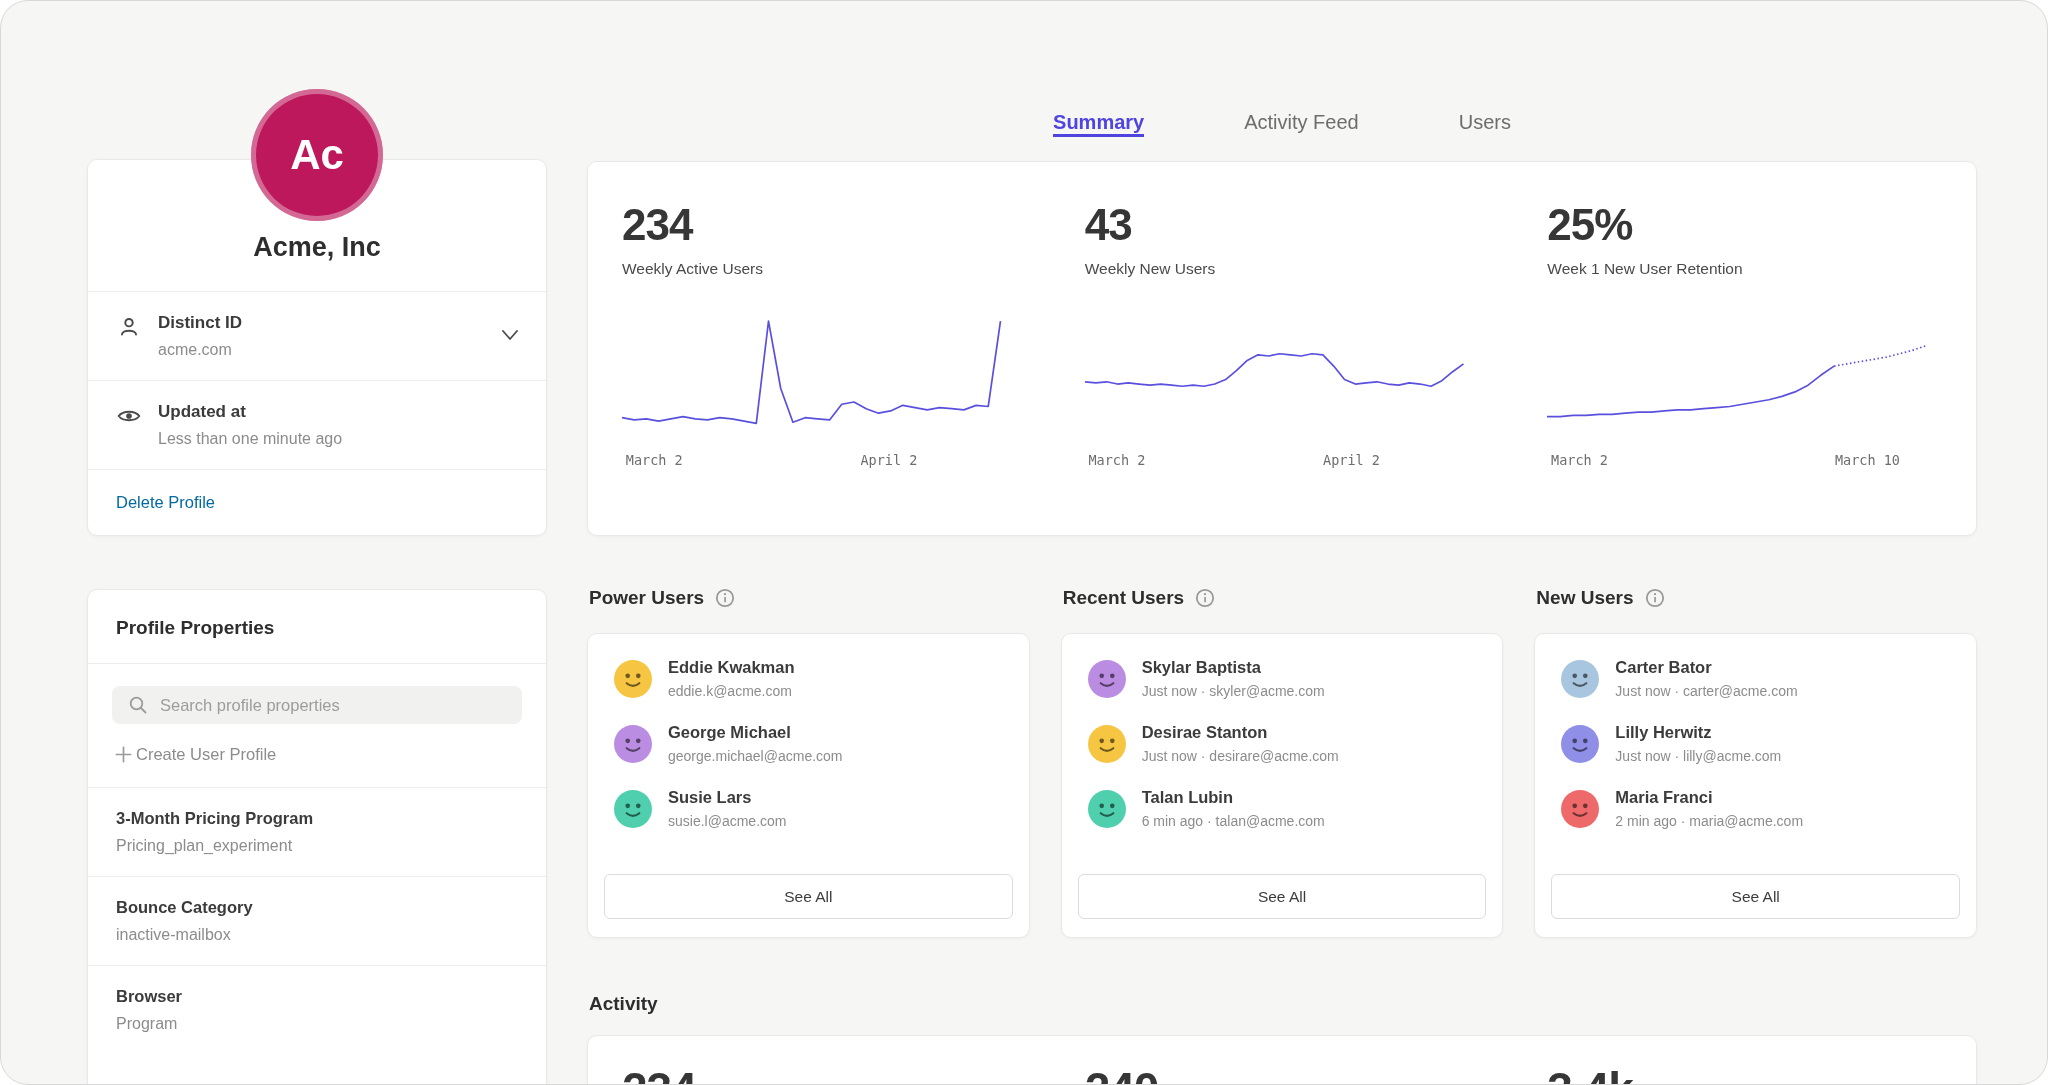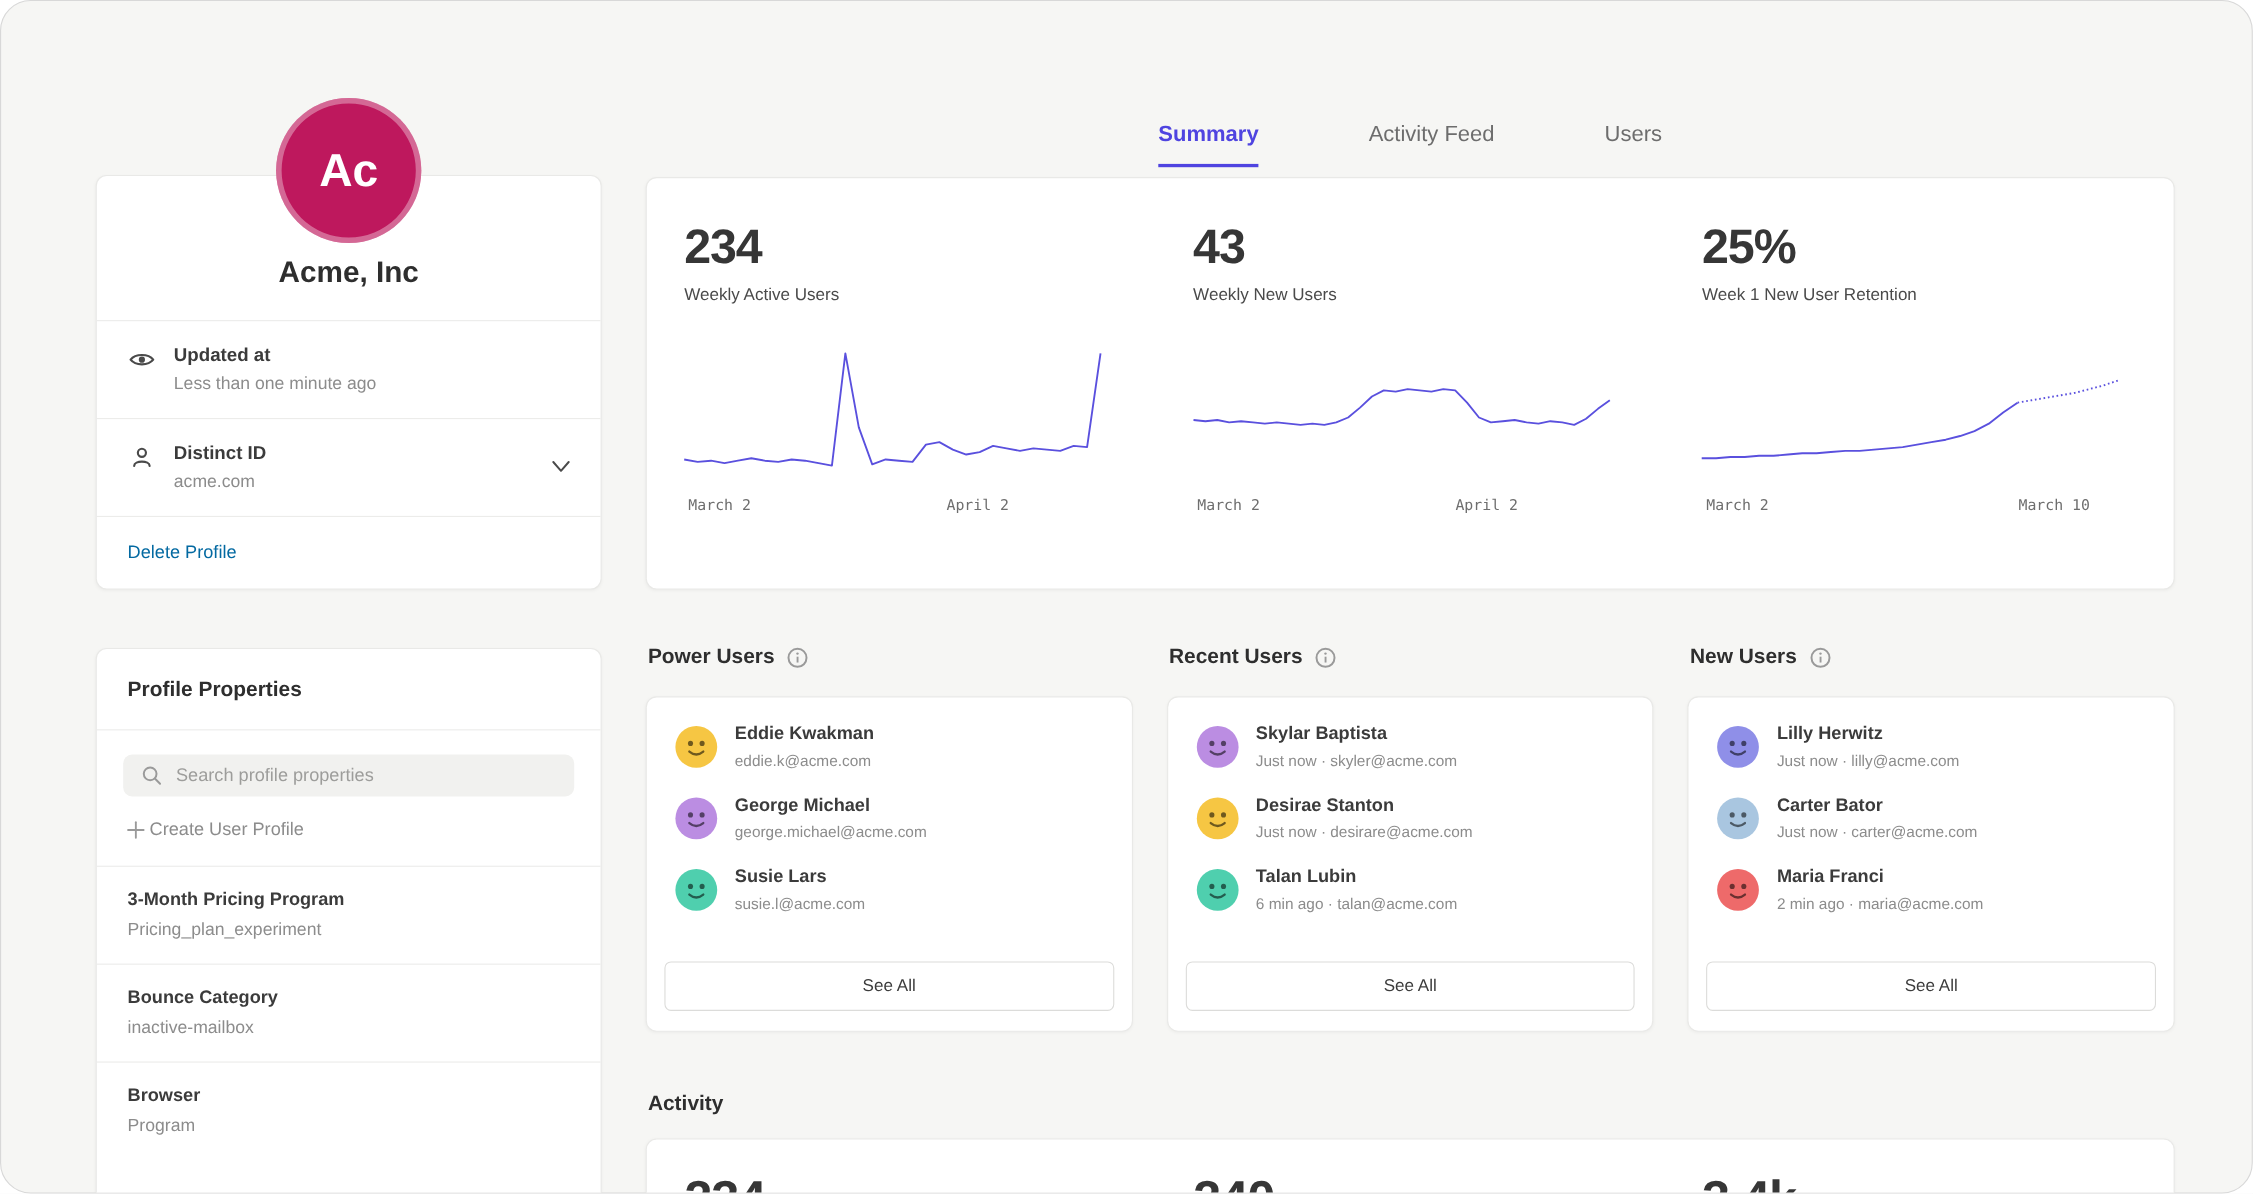--- a/index.html
+++ b/index.html
@@ -34,21 +34,21 @@
   .search-box input { flex:1; border:none; outline:none; background:transparent; font-size:16.5px; color:#3b3b3b; font-family:"Liberation Sans", sans-serif; }
   .search-box input::placeholder { color:#9d9d9b; }
   .create-row { display:flex; align-items:center; gap:4px; padding:21px 27px 23px; color:#8c8c8c; font-size:16.5px; cursor:pointer; }
   .prop-item { padding:21px 28px; border-top:1px solid #ececea; }
   .prop-name { font-size:16.5px; font-weight:bold; color:#3b3b3b; }
   .prop-value { font-size:16px; color:#8c8c8c; margin-top:9px; }
 
   
   .main { position:absolute; left:586px; top:0; width:1390px; height:100%; }
   .tabs { position:absolute; top:110px; left:0; width:100%; display:flex; justify-content:center; gap:100px; }
-  .tab { font-size:20px; color:#6d6d6d; padding-bottom:15px; cursor:pointer; }
+  .tab { font-size:20px; color:#6d6d6d; padding-bottom:0; cursor:pointer; }
   .tab.active { color:var(--accent); font-weight:bold; border-bottom:3px solid var(--accent); }
 
   .summary-card { position:absolute; top:160px; left:0; width:1390px; height:375px; display:flex; }
   .stat { width:33.333%; padding:38px 26px 0 34px; position:relative; }
   .stat-value { font-size:44px; font-weight:bold; color:#363636; letter-spacing:-1px; }
   .stat-label { margin-top:10px; font-size:15.5px; color:#4a4a4a; }
   .spark { display:block; margin-top:30px; width:94%; height:132px; overflow:visible; }
   .axis { position:relative; margin-top:12px; width:94%; height:20px;
           font-family:"DejaVu Sans Mono", monospace; font-size:13.5px; color:#6e6e6e; }
   .axis .xl { position:absolute; left:1%; }
@@ -84,41 +84,41 @@
 
     <div class="company-avatar" style="background: #be185d;">
       <span>Ac</span>
     </div>
 
     <div class="card profile-card">
       <div class="company-name">Acme, Inc</div>
 
       <div class="info-row">
         <svg class="info-icon" viewBox="0 0 24 24">
+          <circle class="icon-stroke" cx="12" cy="8" r="3.4"></circle>
+          <path class="icon-stroke" d="M5.5 19 C5.5 14.2 18.5 14.2 18.5 19"></path>
+        </svg>
+        <div>
+          <div class="info-label">Distinct ID</div>
+          <div class="info-value">acme.com</div>
+        </div>
+        <svg class="chevron" viewBox="0 0 20 14">
+          <polyline class="icon-stroke" points="3,3 10,11 17,3"></polyline>
+        </svg>
+      </div>
+
+      <div class="info-row">
+        <svg class="info-icon" viewBox="0 0 24 24">
           <path class="icon-stroke" d="M2.5 12 C6.5 6.8 17.5 6.8 21.5 12 C17.5 17.2 6.5 17.2 2.5 12 Z"></path>
           <circle cx="12" cy="12" r="2.6" fill="#4a4a4a"></circle>
         </svg>
         <div>
           <div class="info-label">Updated at</div>
           <div class="info-value">Less than one minute ago</div>
         </div>
-      </div>
-
-      <div class="info-row">
-        <svg class="info-icon" viewBox="0 0 24 24">
-          <circle class="icon-stroke" cx="12" cy="8" r="3.4"></circle>
-          <path class="icon-stroke" d="M5.5 19 C5.5 14.2 18.5 14.2 18.5 19"></path>
-        </svg>
-        <div>
-          <div class="info-label">Distinct ID</div>
-          <div class="info-value">acme.com</div>
-        </div>
-        <svg class="chevron" viewBox="0 0 20 14">
-          <polyline class="icon-stroke" points="3,3 10,11 17,3"></polyline>
-        </svg>
       </div>
 
       <div class="delete-row">Delete Profile</div>
     </div>
 
     <div class="card props-card">
       <div class="props-title">Profile Properties</div>
 
       <div class="search-box">
         <svg width="20" height="20" viewBox="0 0 20 20">
@@ -311,43 +311,43 @@
         <div class="list-title">
           <span>New Users</span>
           <svg class="info-badge" viewBox="0 0 20 20">
             <circle class="icon-gray" cx="10" cy="10" r="8.2"></circle>
             <rect x="9.2" y="9" width="1.7" height="5.3" fill="#9a9a9a"></rect>
             <circle cx="10" cy="6.2" r="1.1" fill="#9a9a9a"></circle>
           </svg>
         </div>
         <div class="card user-card">
           <div class="user-row">
+            <div class="user-avatar" style="background: rgb(169, 198, 224);">
+              <svg viewBox="0 0 36 36">
+                  <circle cx="13" cy="15" r="2.2" fill="rgba(0,0,0,0.55)"></circle>
+                  <circle cx="23" cy="15" r="2.2" fill="rgba(0,0,0,0.55)"></circle>
+                  <path d="M12 22 Q18 27 24 22" fill="none" stroke="rgba(0,0,0,0.55)" stroke-width="2" stroke-linecap="round"></path>
+                </svg>
+            </div>
+            <div>
+              <div class="user-name">Carter Bator</div>
+              <div class="user-meta">Just now · carter@acme.com</div>
+            </div>
+          </div>
+          <div class="user-row">
             <div class="user-avatar" style="background: rgb(143, 143, 232);">
               <svg viewBox="0 0 36 36">
                   <circle cx="13" cy="15" r="2.2" fill="rgba(0,0,0,0.55)"></circle>
                   <circle cx="23" cy="15" r="2.2" fill="rgba(0,0,0,0.55)"></circle>
                   <path d="M12 22 Q18 27 24 22" fill="none" stroke="rgba(0,0,0,0.55)" stroke-width="2" stroke-linecap="round"></path>
                 </svg>
             </div>
             <div>
               <div class="user-name">Lilly Herwitz</div>
               <div class="user-meta">Just now · lilly@acme.com</div>
-            </div>
-          </div>
-          <div class="user-row">
-            <div class="user-avatar" style="background: rgb(169, 198, 224);">
-              <svg viewBox="0 0 36 36">
-                  <circle cx="13" cy="15" r="2.2" fill="rgba(0,0,0,0.55)"></circle>
-                  <circle cx="23" cy="15" r="2.2" fill="rgba(0,0,0,0.55)"></circle>
-                  <path d="M12 22 Q18 27 24 22" fill="none" stroke="rgba(0,0,0,0.55)" stroke-width="2" stroke-linecap="round"></path>
-                </svg>
-            </div>
-            <div>
-              <div class="user-name">Carter Bator</div>
-              <div class="user-meta">Just now · carter@acme.com</div>
             </div>
           </div>
           <div class="user-row">
             <div class="user-avatar" style="background: rgb(238, 106, 106);">
               <svg viewBox="0 0 36 36">
                   <circle cx="13" cy="15" r="2.2" fill="rgba(0,0,0,0.55)"></circle>
                   <circle cx="23" cy="15" r="2.2" fill="rgba(0,0,0,0.55)"></circle>
                   <path d="M12 22 Q18 27 24 22" fill="none" stroke="rgba(0,0,0,0.55)" stroke-width="2" stroke-linecap="round"></path>
                 </svg>
             </div>

